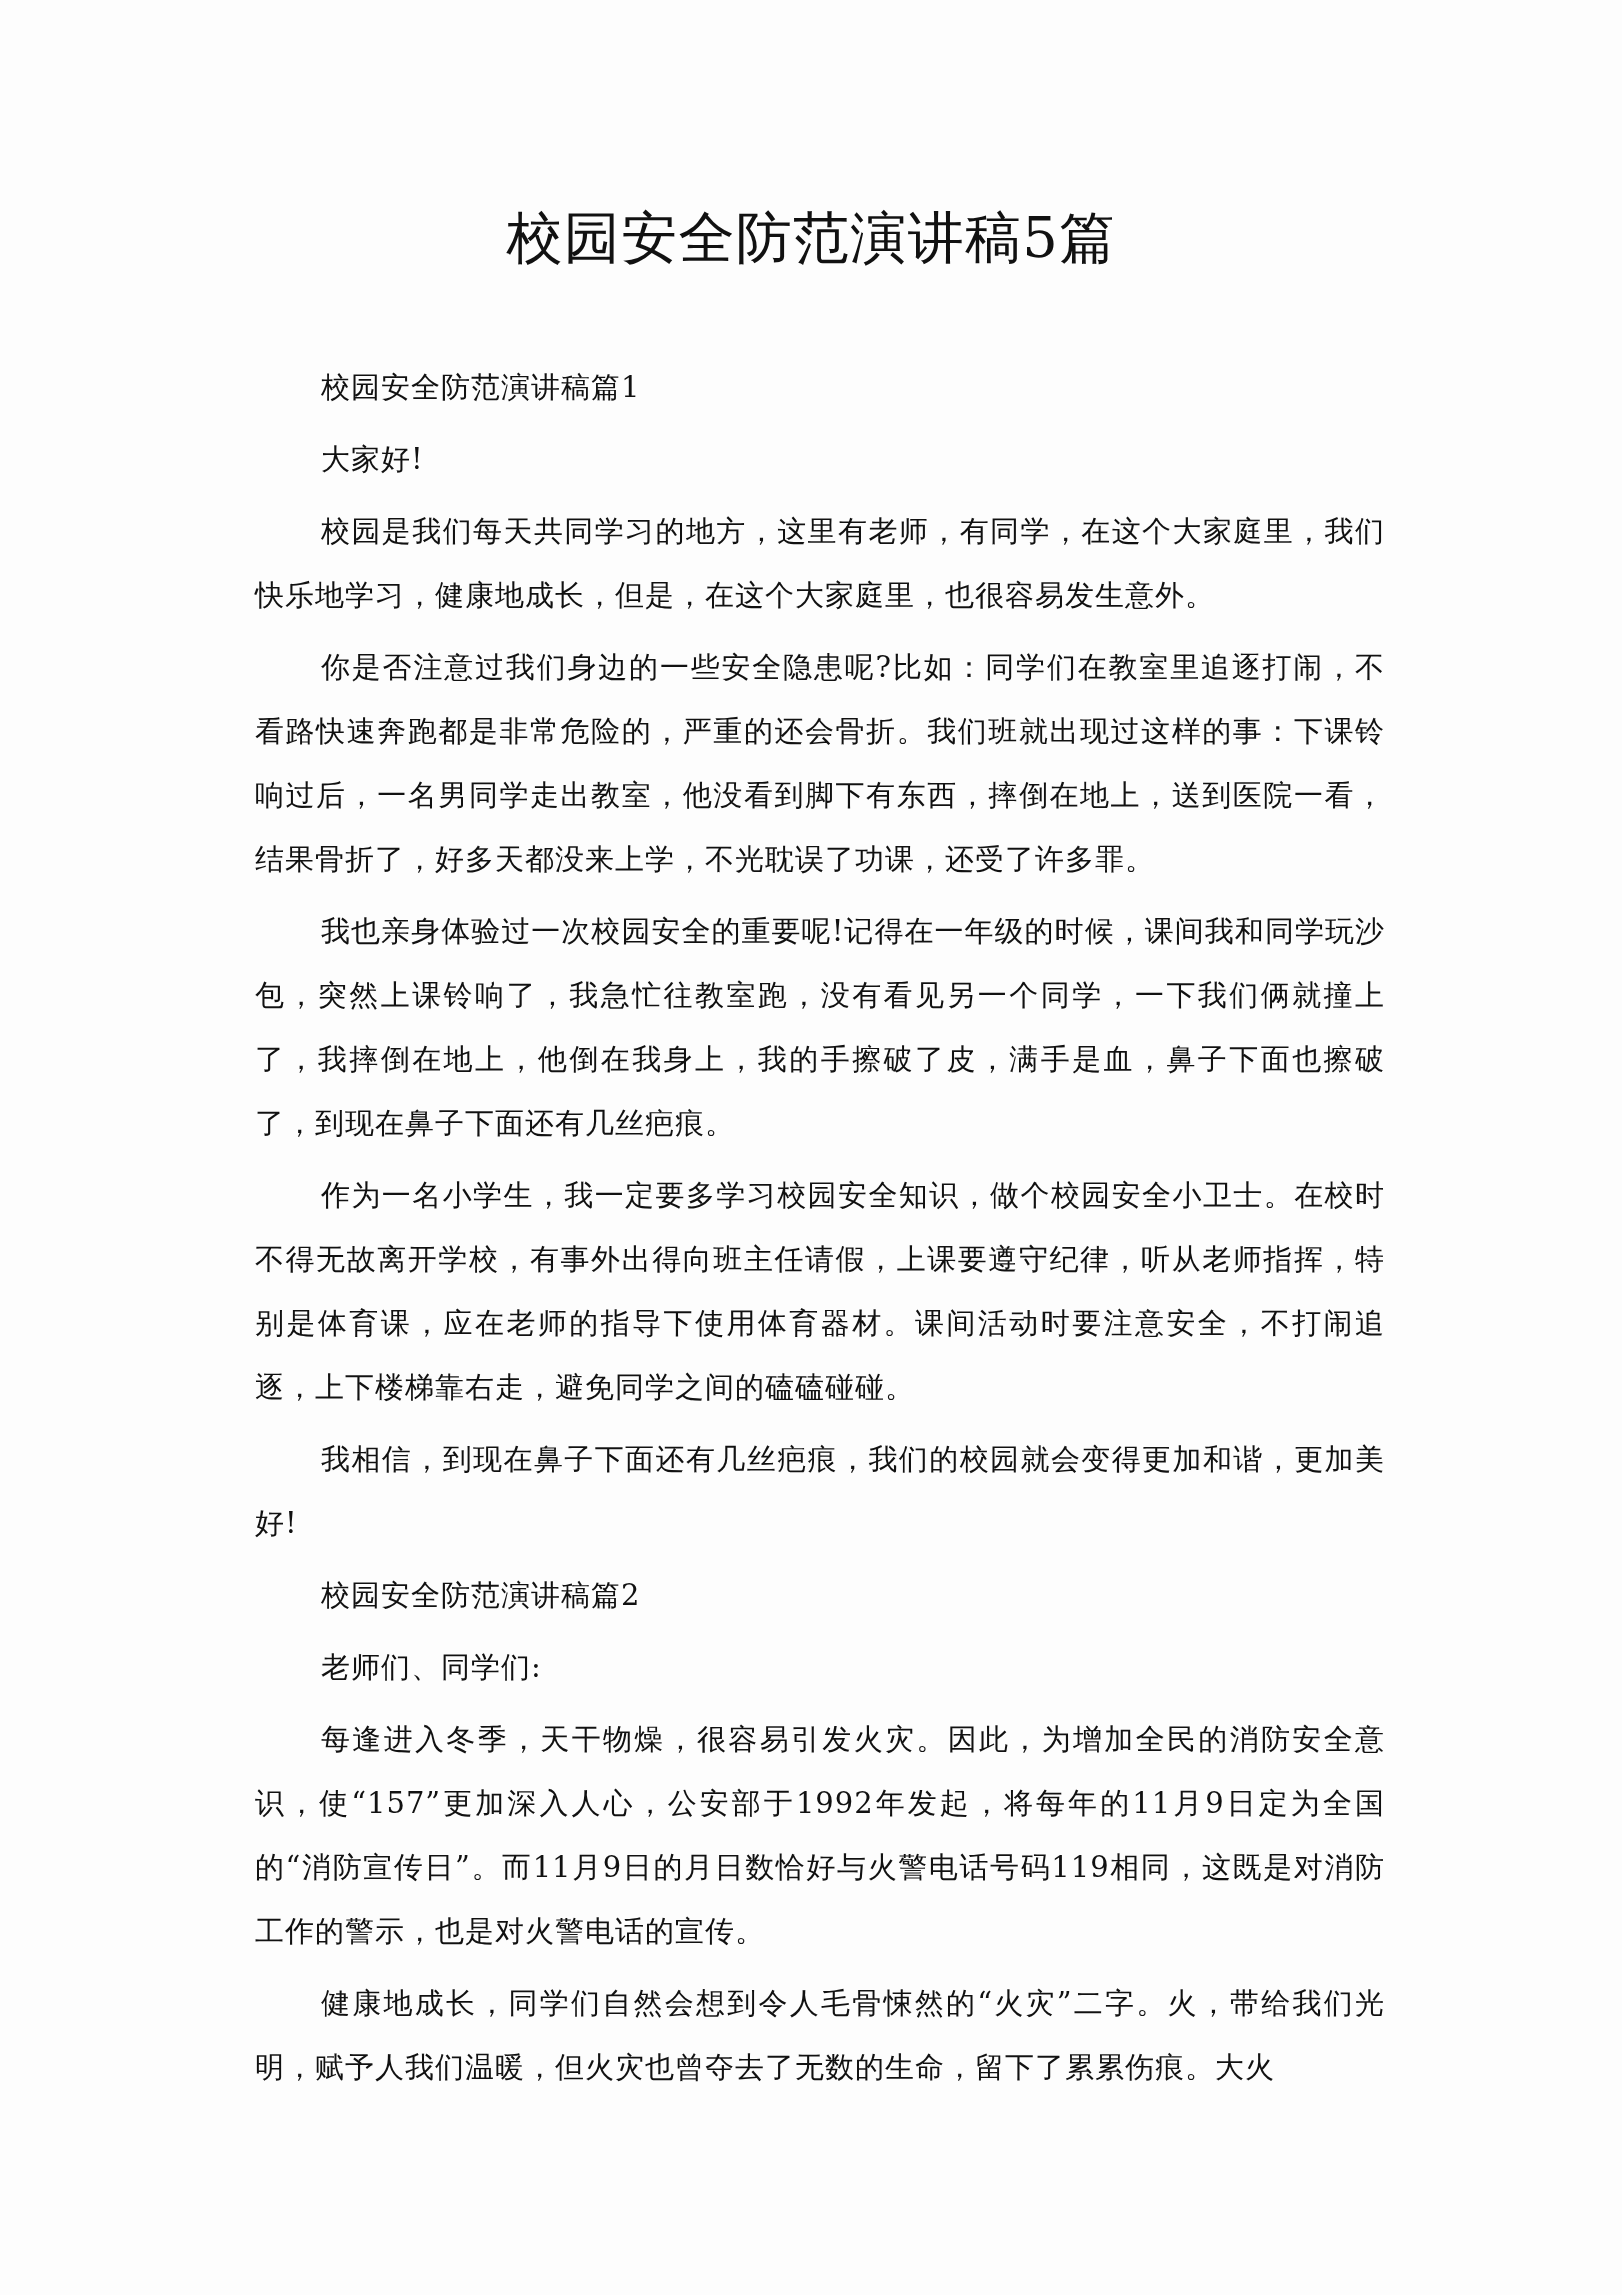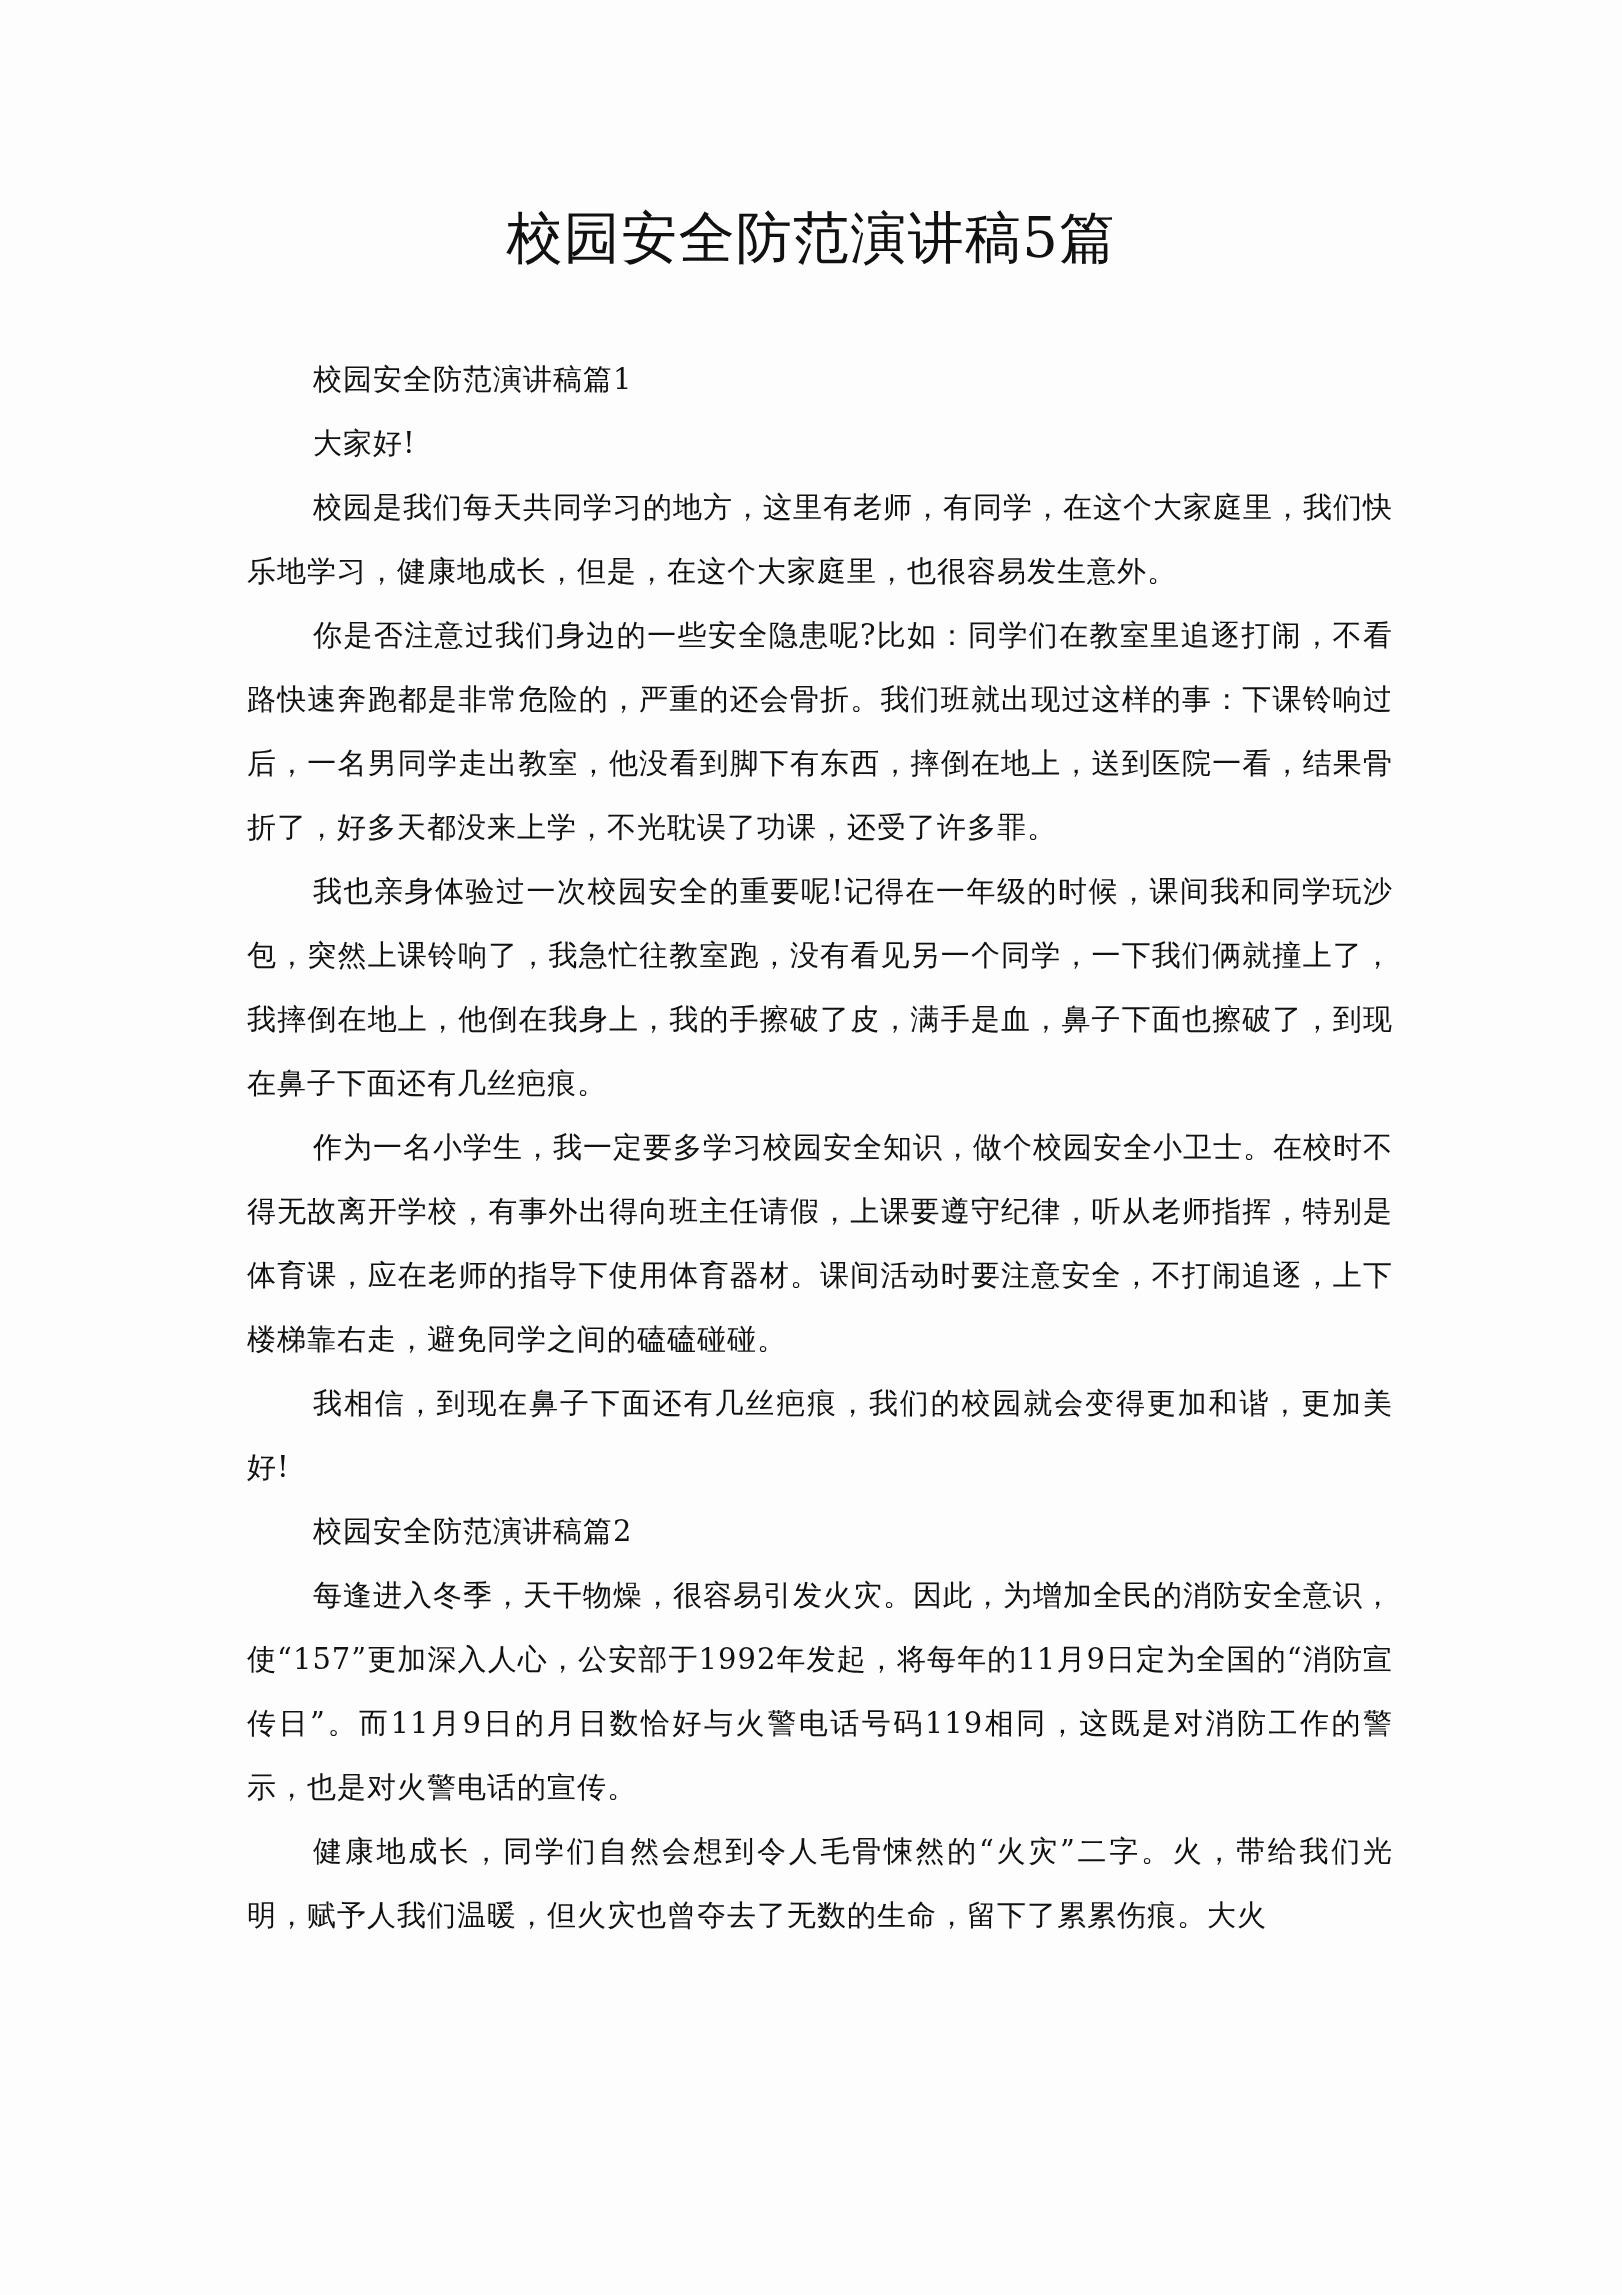--- a/index.html
+++ b/index.html
@@ -37,21 +37,21 @@
     }
     .body {
       position: absolute;
       left: 247px;
       top: 347px;
       width: 1146px;
       font-size: 29px;
       line-height: 64px;
     }
     .para {
-      margin: 0;
+      margin: 8px;
       text-indent: 66px;
       text-align: justify;
       text-align-last: left;
       word-break: break-all;
       letter-spacing: 1px;
     }
     .para.heading {
       text-align: left;
     }
   </style>
@@ -63,17 +63,18 @@
 
   <div class="body">
     <p class="para heading">校园安全防范演讲稿篇1</p>
     <p class="para">大家好!</p>
     <p class="para">校园是我们每天共同学习的地方，这里有老师，有同学，在这个大家庭里，我们快乐地学习，健康地成长，但是，在这个大家庭里，也很容易发生意外。</p>
     <p class="para">你是否注意过我们身边的一些安全隐患呢?比如：同学们在教室里追逐打闹，不看路快速奔跑都是非常危险的，严重的还会骨折。我们班就出现过这样的事：下课铃响过后，一名男同学走出教室，他没看到脚下有东西，摔倒在地上，送到医院一看，结果骨折了，好多天都没来上学，不光耽误了功课，还受了许多罪。</p>
     <p class="para">我也亲身体验过一次校园安全的重要呢!记得在一年级的时候，课间我和同学玩沙包，突然上课铃响了，我急忙往教室跑，没有看见另一个同学，一下我们俩就撞上了，我摔倒在地上，他倒在我身上，我的手擦破了皮，满手是血，鼻子下面也擦破了，到现在鼻子下面还有几丝疤痕。</p>
     <p class="para">作为一名小学生，我一定要多学习校园安全知识，做个校园安全小卫士。在校时不得无故离开学校，有事外出得向班主任请假，上课要遵守纪律，听从老师指挥，特别是体育课，应在老师的指导下使用体育器材。课间活动时要注意安全，不打闹追逐，上下楼梯靠右走，避免同学之间的磕磕碰碰。</p>
     <p class="para">我相信，到现在鼻子下面还有几丝疤痕，我们的校园就会变得更加和谐，更加美好!</p>
     <p class="para heading">校园安全防范演讲稿篇2</p>
+    <p class="para">老师们、同学们:</p>
     <p class="para">每逢进入冬季，天干物燥，很容易引发火灾。因此，为增加全民的消防安全意识，使“157”更加深入人心，公安部于1992年发起，将每年的11月9日定为全国的“消防宣传日”。而11月9日的月日数恰好与火警电话号码119相同，这既是对消防工作的警示，也是对火警电话的宣传。</p>
     <p class="para">健康地成长，同学们自然会想到令人毛骨悚然的“火灾”二字。火，带给我们光明，赋予人我们温暖，但火灾也曾夺去了无数的生命，留下了累累伤痕。大火</p>
   </div>
 </div>
 
 
 </body></html>

